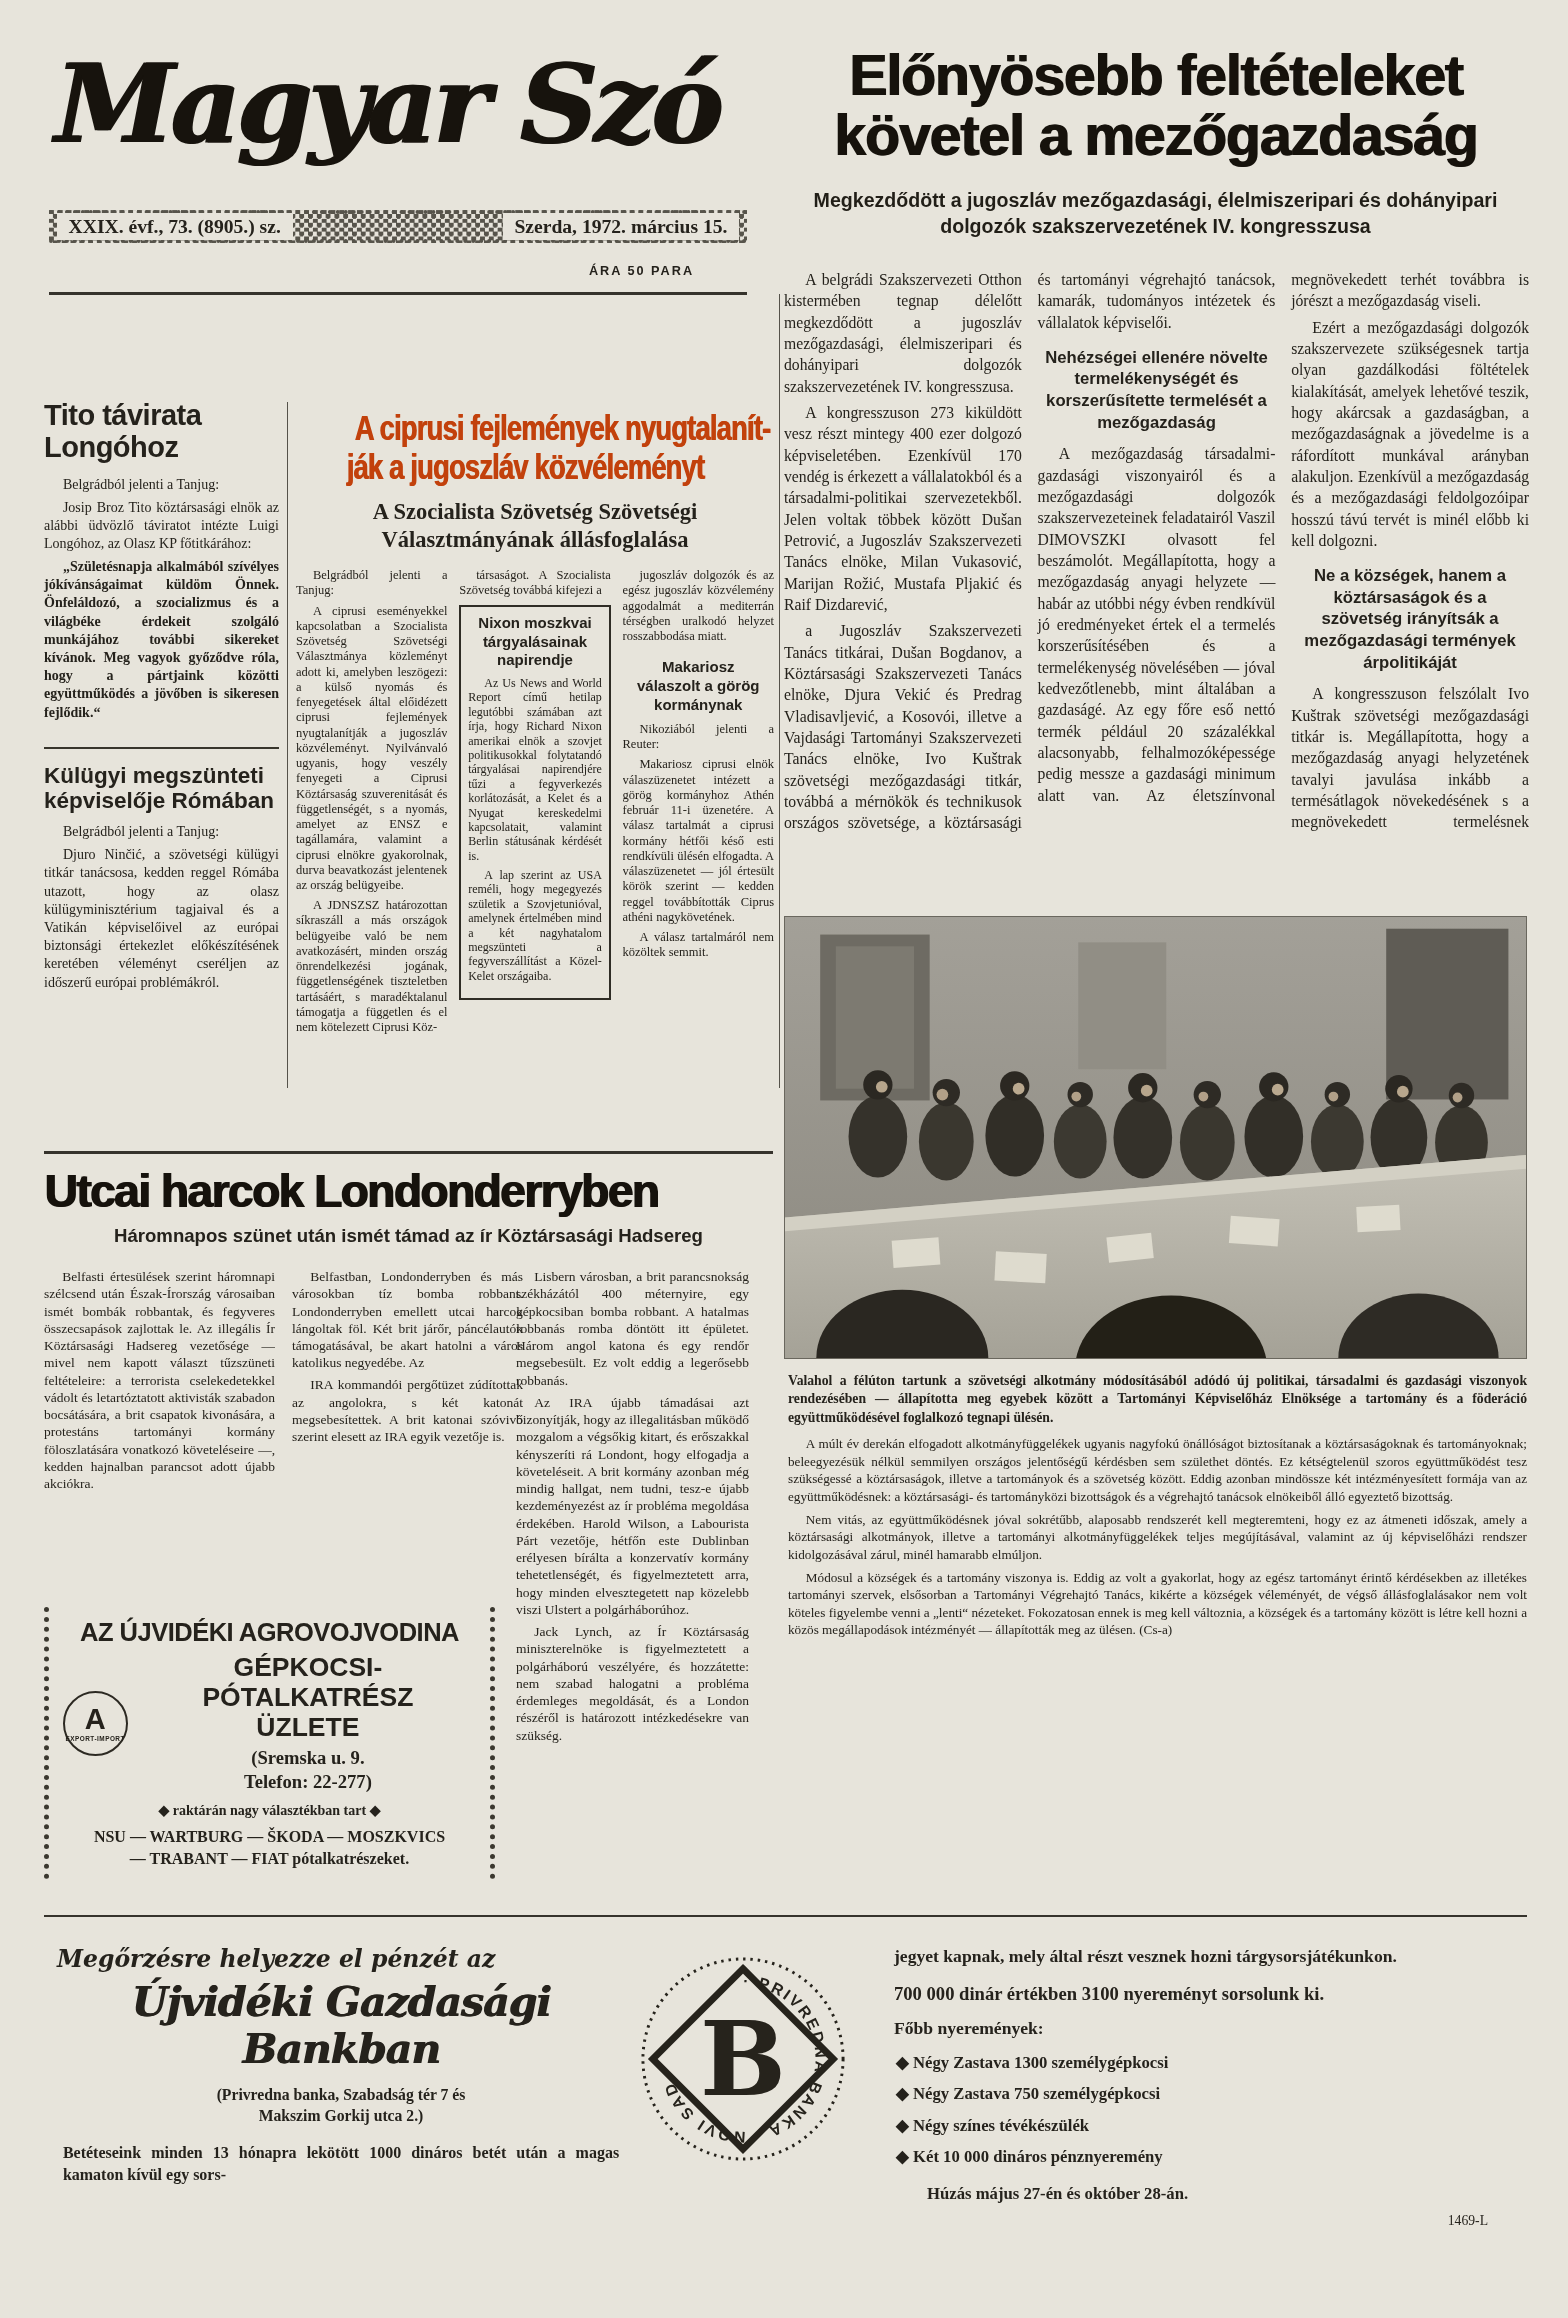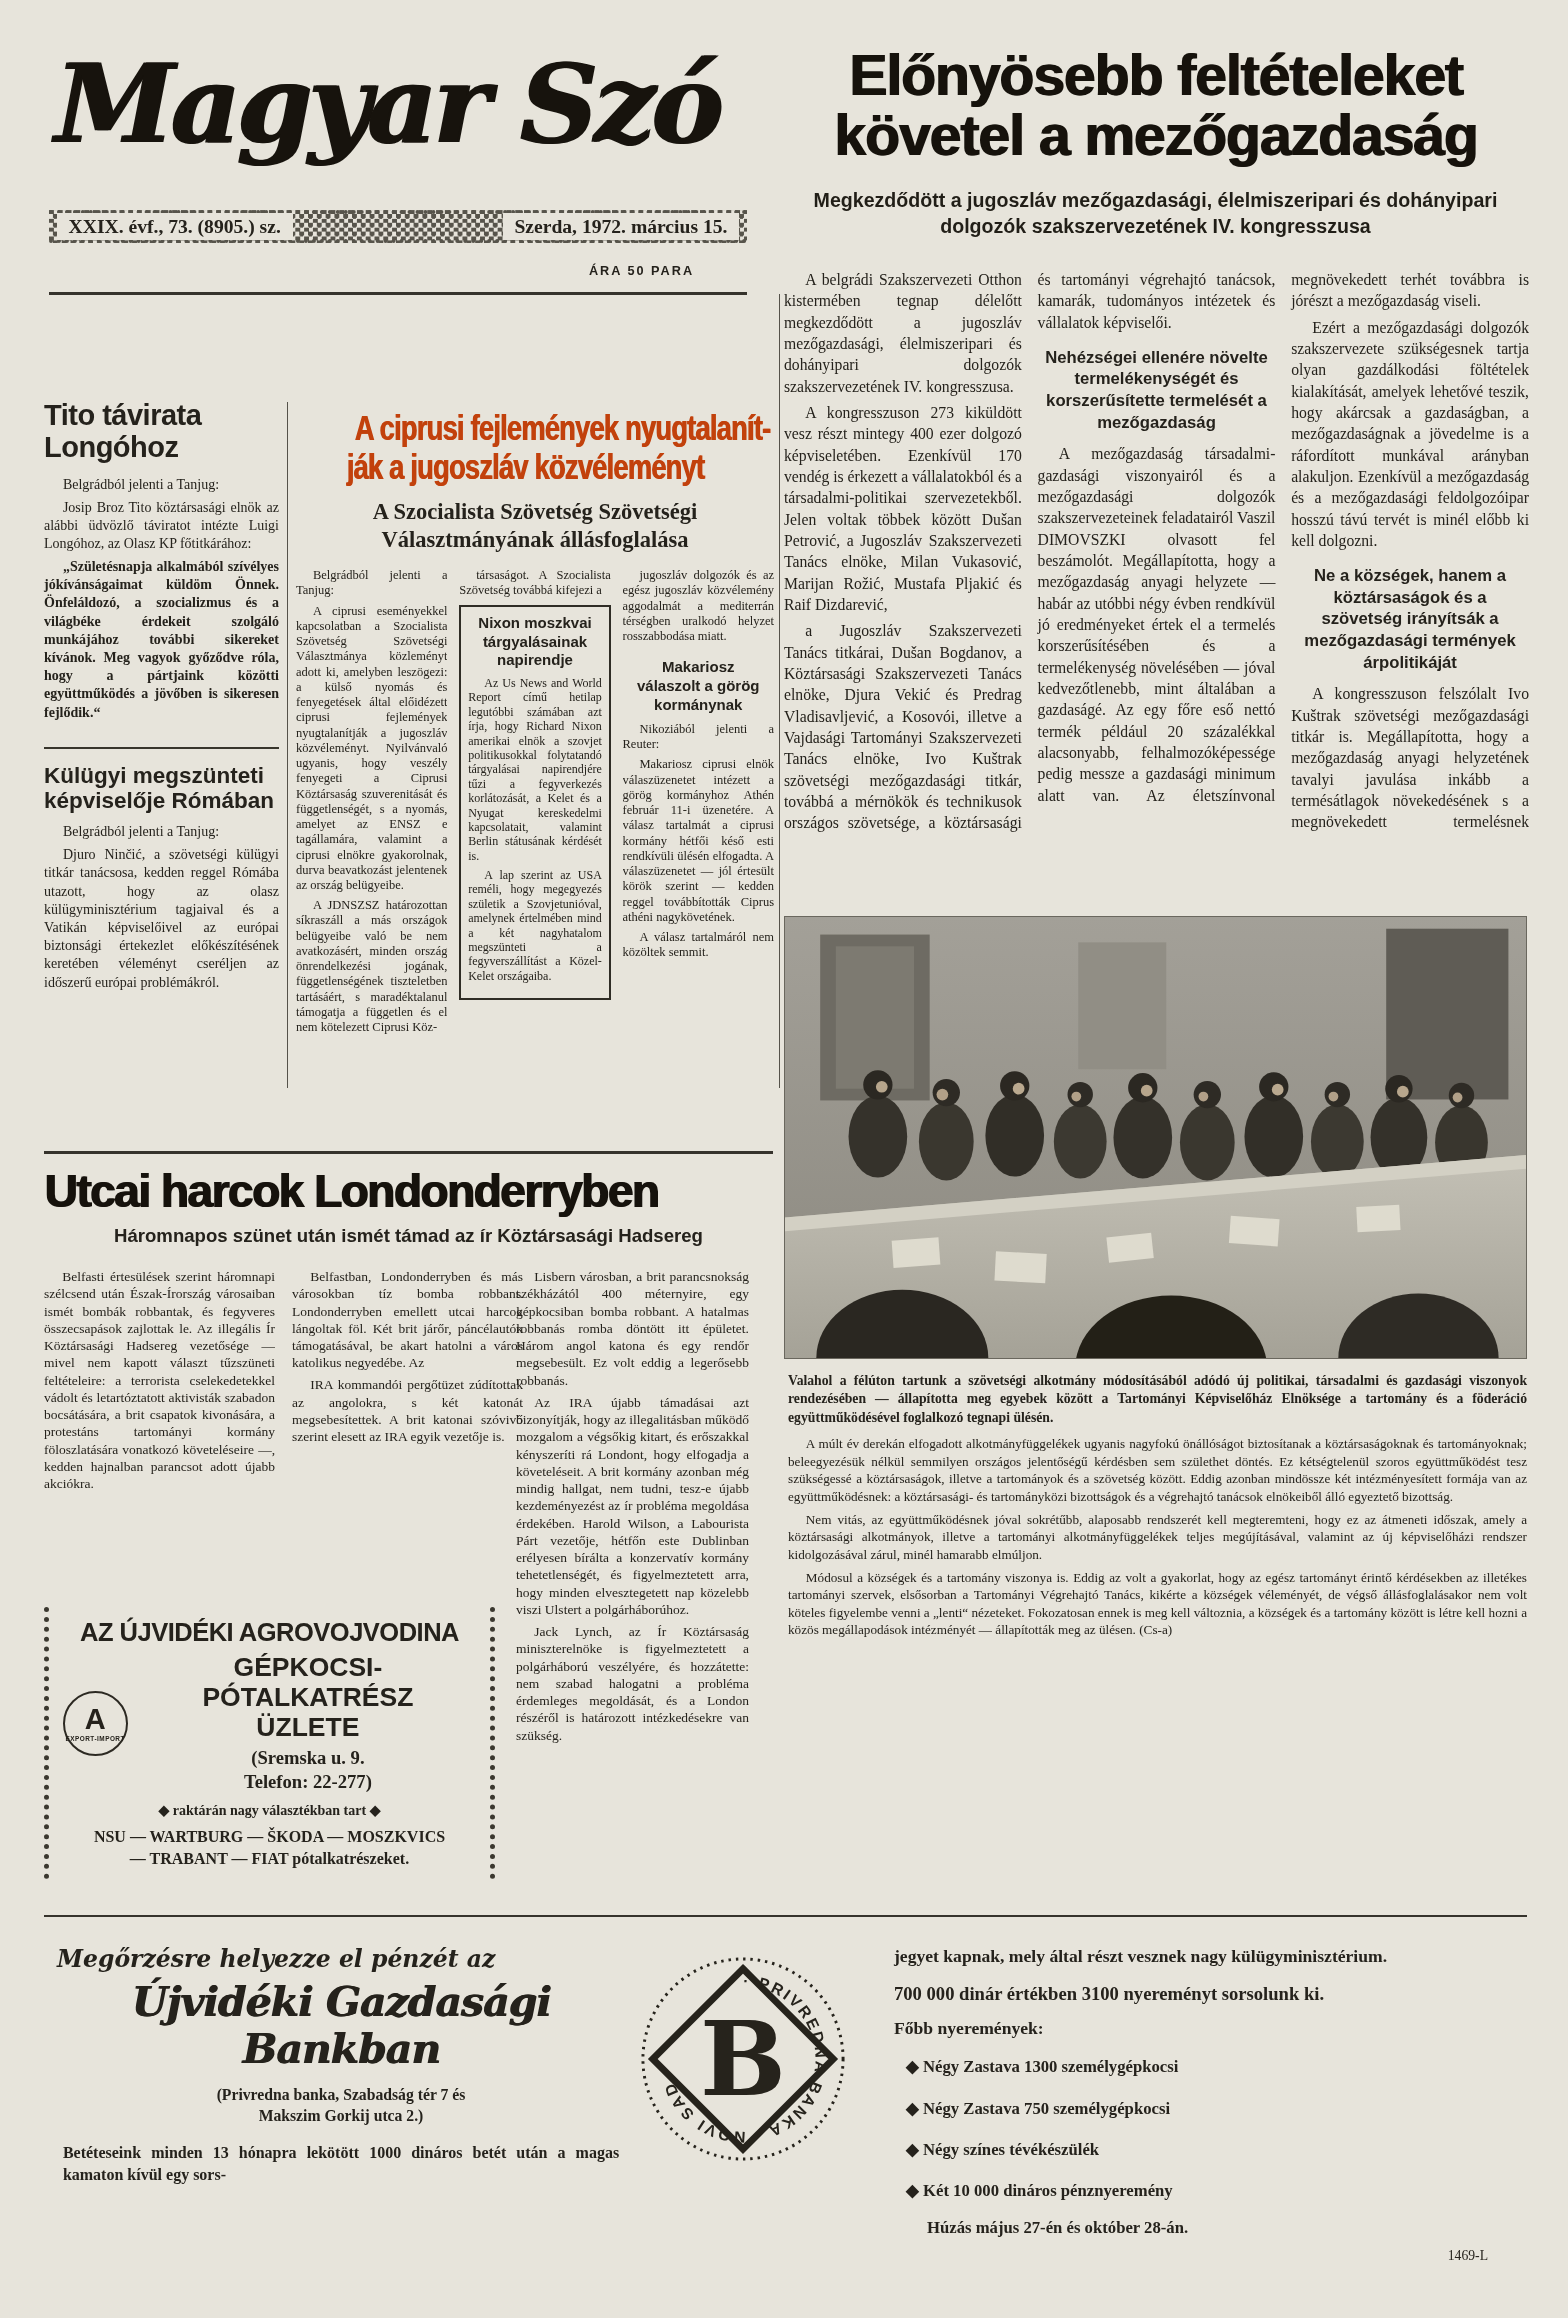--- a/index.html
+++ b/index.html
@@ -110,21 +110,21 @@
   .bank-name { font:bold italic 41px/1.15 "DejaVu Serif", serif; text-align:center; letter-spacing:-1px;
     margin-top:5.9px; text-shadow:1px 0 0 currentColor; }
   .bank-addr { font:bold 15.7px/1.3 "Liberation Serif", serif; text-align:center; margin-top:11.8px; }
   .bank-para { font:bold 16px/1.4 "Liberation Serif", serif; text-align:justify; margin-top:15.7px; padding:0 5.9px; }
   .bank-logo { left:639px; top:1955px; width:208px; height:208px; }
   .bank-right { left:894px; top:1945px; width:633px; }
   .br1 { font:bold 17.6px/1.35 "Liberation Serif", serif; }
   .br2 { font:bold 18.6px/1.35 "Liberation Serif", serif; margin-top:11.8px; }
   .br3 { font:bold 17.6px/1.3 "Liberation Serif", serif; margin-top:11.8px; }
   .prizes { margin-top:7.8px; }
-  .prizes p { font:bold 16.7px/1.75 "Liberation Serif", serif; text-indent:0; margin:12px; }
+  .prizes p { font:bold 16.7px/1.75 "Liberation Serif", serif; text-indent:0; margin:2px; }
   .bank-draw { font:bold 16.7px/1.3 "Liberation Serif", serif; margin-top:11.8px; padding-left:33px; }
   .bank-code { font:13.7px/1 "Liberation Serif", serif; text-align:right; margin-top:9.8px; padding-right:39px; }
 </style>
 </head>
 <body>
 
 <div class="page">
 
   <div class="abs masthead-title">Magyar Szó</div>
 
@@ -351,21 +351,21 @@
       <circle cx="106" cy="106" r="102" fill="none" stroke="#26231c" stroke-width="3" stroke-dasharray="2.5 5"></circle>
       <polygon points="106,14 198,106 106,198 14,106" fill="none" stroke="#26231c" stroke-width="7"></polygon>
       <text font-family="Liberation Sans, sans-serif" font-size="16" font-weight="bold" letter-spacing="2.5" fill="#26231c">
         <textPath href="#bcirc">· PRIVREDNA BANKA · NOVI SAD</textPath>
       </text>
       <text x="106" y="143" text-anchor="middle" font-family="DejaVu Serif, serif" font-size="104" font-weight="bold" fill="#26231c">B</text>
     </svg>
   </div>
 
   <section class="abs bank-right">
-    <div class="br1">jegyet kapnak, mely által részt vesznek nagy külügyminisztérium.</div>
+    <div class="br1">jegyet kapnak, mely által részt vesznek hozni tárgysorsjátékunkon.</div>
     <div class="br2">700 000 dinár értékben 3100 nyereményt sorsolunk ki.</div>
     <div class="br3">Főbb nyeremények:</div>
     <div class="prizes">
         <p>◆  Négy Zastava 1300 személygépkocsi</p>
         <p>◆  Négy Zastava 750 személygépkocsi</p>
         <p>◆  Négy színes tévékészülék</p>
         <p>◆  Két 10 000 dináros pénznyeremény</p>
       </div>
     <div class="bank-draw">Húzás május 27-én és október 28-án.</div>
     <div class="bank-code">1469-L</div>

